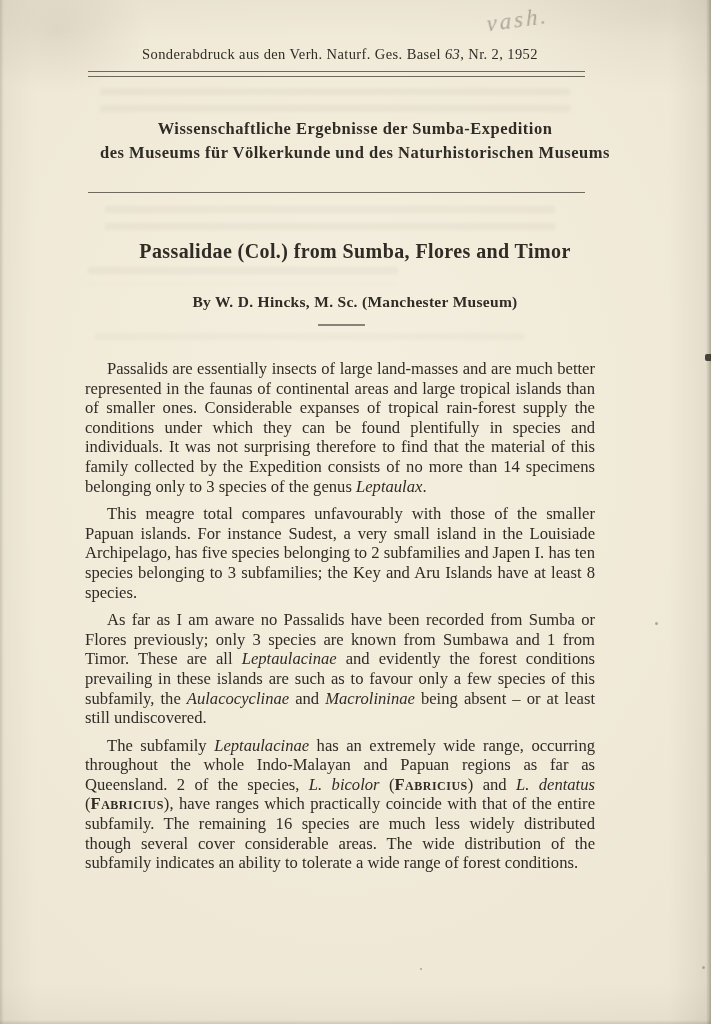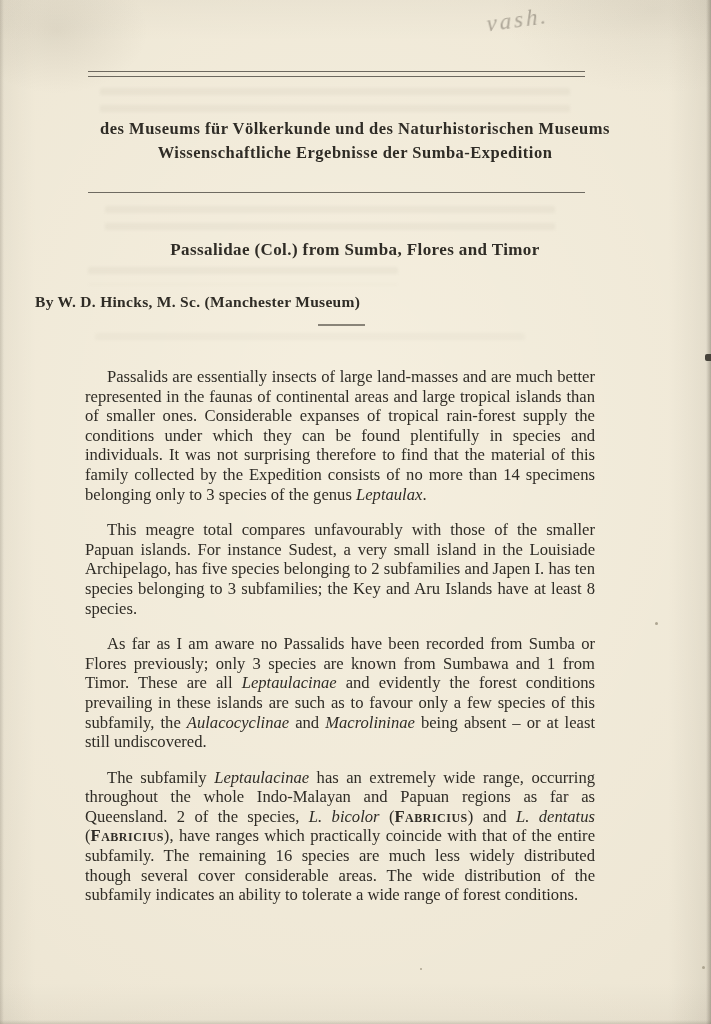--- a/index.html
+++ b/index.html
@@ -61,48 +61,48 @@
   .rule-single {
     top: 192px; left: 88px; width: 497px; height: 0;
     border-top: 1.6px solid var(--color-rule, #57534b);
     opacity: .85;
   }
 
   .article-title {
     top: 240px; left: 35px; width: 640px;
     text-align: center;
     font-weight: bold;
-    font-size: 17px;
+    font-size: 20px;
     letter-spacing: 0.4px;
     white-space: nowrap;
   }
 
   .byline {
     top: 293px; left: 35px; width: 640px;
-    text-align: left;
+    text-align: center;
     font-weight: bold;
     font-size: 15.5px;
     letter-spacing: 0.3px;
     white-space: nowrap;
   }
 
   .divider-short {
     top: 324px; left: 318px; width: 47px; height: 0;
     border-top: 2px solid #6e695f;
     opacity: .8;
   }
 
   .article-body {
     top: 351px; left: 85px; width: 510px;
     font-size: 16.6px;
     line-height: 19.6px;
     text-align: justify;
   }
   .article-body p {
-    margin: 16px 0 3px 0;
+    margin: 8px 0 3px 0;
     text-indent: 22px;
   }
   .seg-italic { font-style: italic; }
   .seg-smallcaps { font-variant: small-caps; letter-spacing: 0.5px; font-weight: bold; }
 
   
   .ghost {
     background: repeating-linear-gradient(180deg,
       rgba(150,142,122,.30) 0px, rgba(150,142,122,.30) 7px,
       transparent 7px, transparent 17px);
@@ -135,26 +135,27 @@
 
 <div class="page">
 
   <div class="abs ghost ghost1"></div>
   <div class="abs ghost ghost2"></div>
   <div class="abs ghost ghost3"></div>
   <div class="abs ghost ghost4"></div>
 
   <div class="abs handwriting">vash.</div>
 
+  <div class="abs journal-ref"><span>Sonderabdruck aus den Verh. Naturf. Ges. Basel </span><span class="seg-italic">63</span><span>, Nr. 2, 1952</span></div>
 
   <div class="abs rule-double"></div>
 
   <div class="abs series-heading">
+    <div class="line">Wissenschaftliche Ergebnisse der Sumba-Expedition</div>
     <div class="line">des Museums für Völkerkunde und des Naturhistorischen Museums</div>
-    <div class="line">Wissenschaftliche Ergebnisse der Sumba-Expedition</div>
   </div>
 
   <div class="abs rule-single"></div>
 
   <div class="abs article-title">Passalidae (Col.) from Sumba, Flores and Timor</div>
 
   <div class="abs byline">By W. D. Hincks, M. Sc. (Manchester Museum)</div>
 
   <div class="abs divider-short"></div>
 

